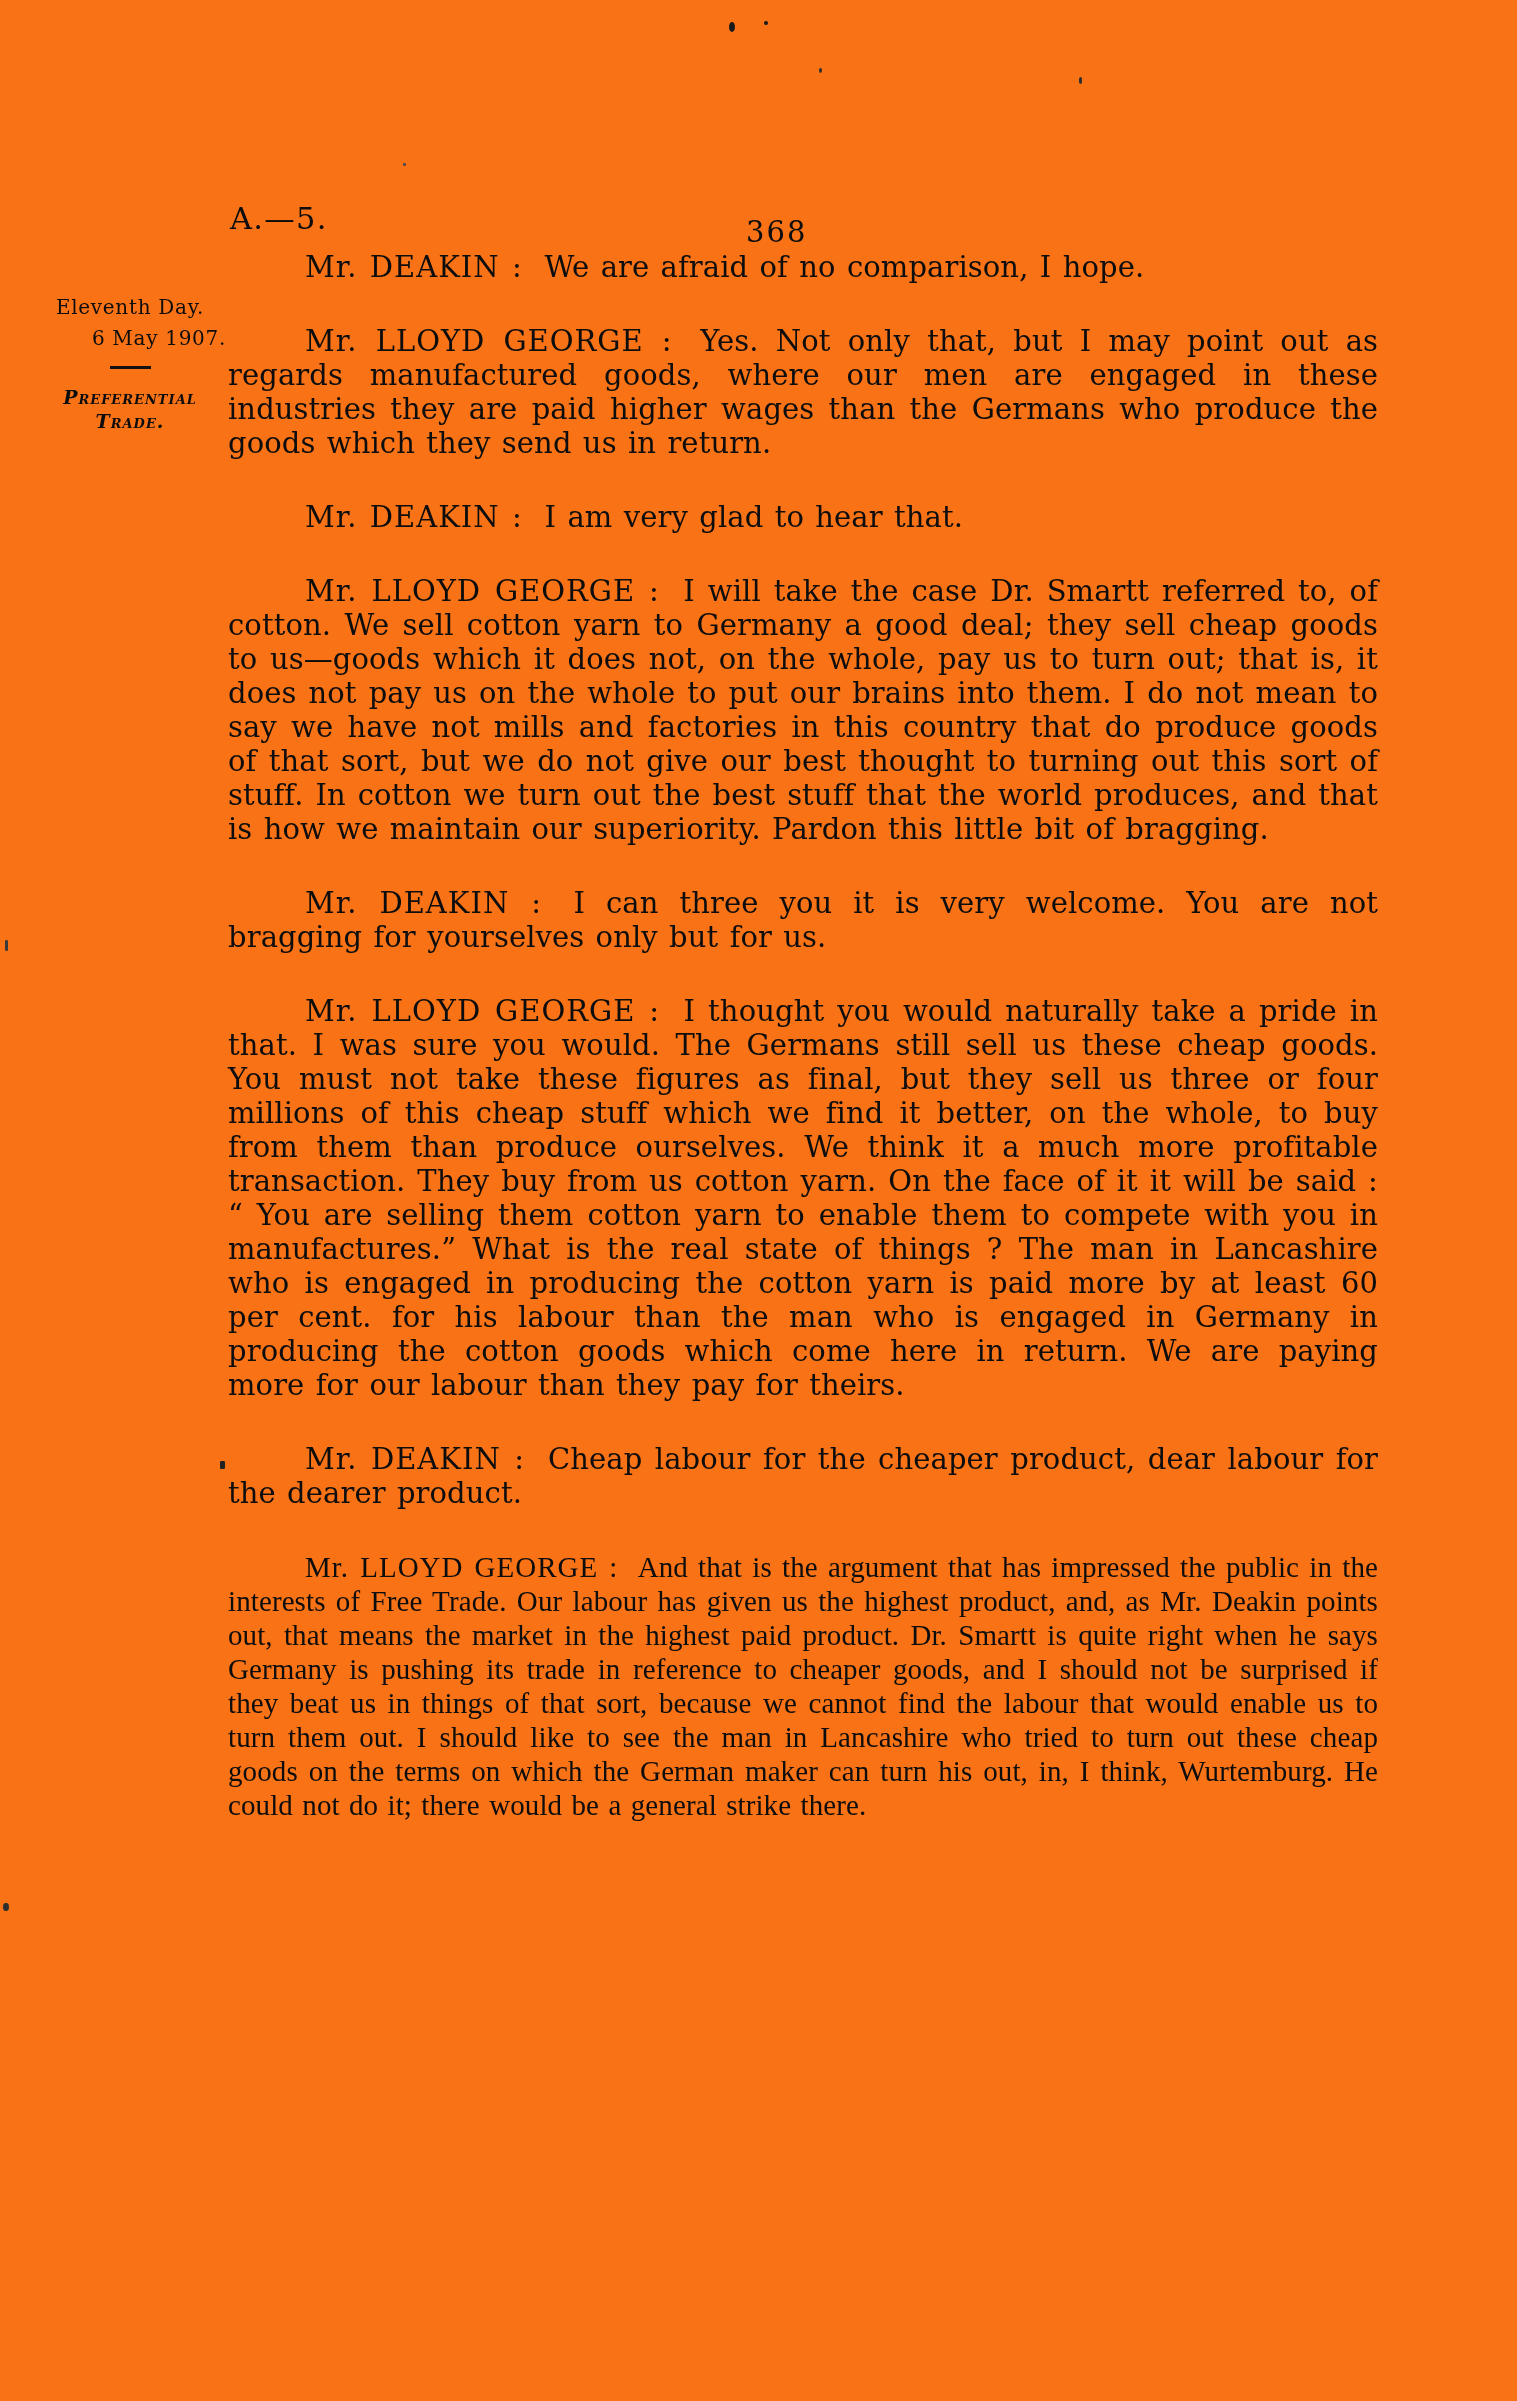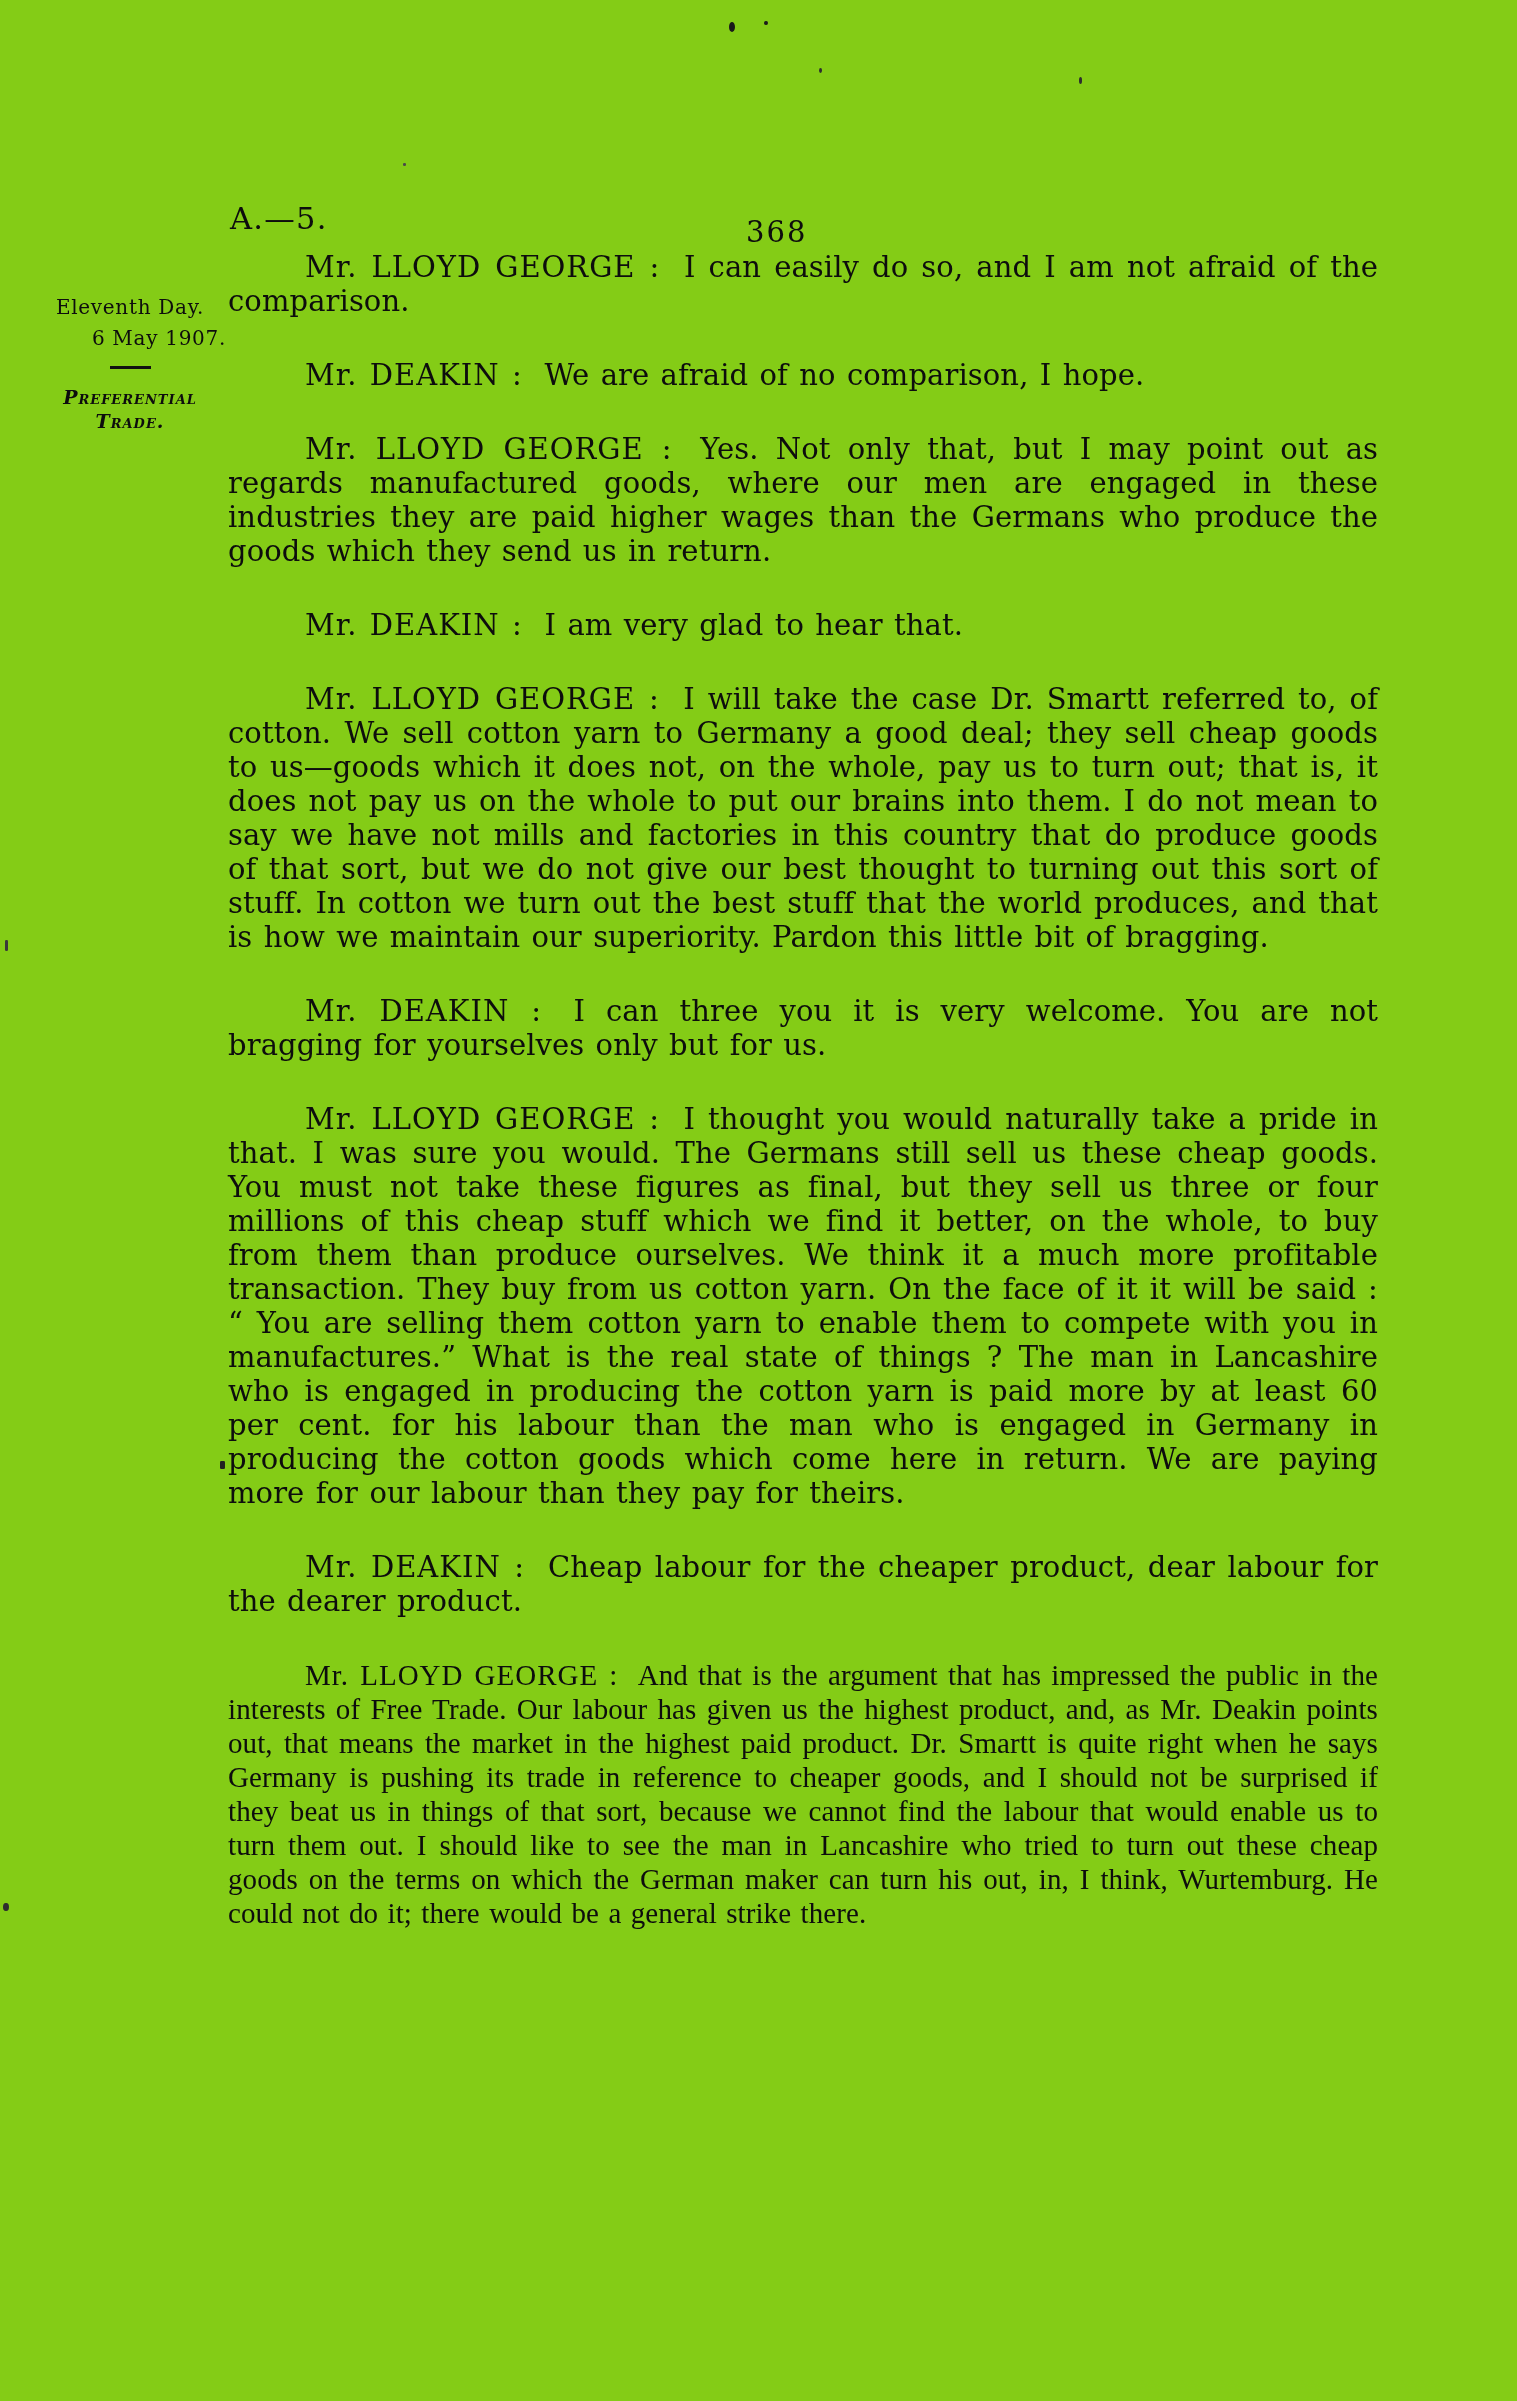--- a/index.html
+++ b/index.html
@@ -5,21 +5,21 @@
   html, body {
     margin: 0;
     padding: 0;
     background: #e8e8e4;
   }
   .page {
     position: relative;
     width: 1517px;
     height: 2401px;
     margin: 0 auto;
-    background: #84cc16;
+    background: #f97316;
     color: #0d0d0d;
     font-family: "DejaVu Serif", "Liberation Serif", serif;
     overflow: hidden;
   }
 
   
   .doc-ref {
     position: absolute;
     left: 230px;
     top: 201px;
@@ -128,21 +128,20 @@
     <div class="margin-day">Eleventh Day.</div>
     <div class="margin-date">6 May 1907.</div>
     <div class="margin-rule"></div>
     <div class="margin-subject">
       <span class="subject-line">Preferential</span>
       <span class="subject-line">Trade.</span>
     </div>
   </aside>
 
   <main class="transcript" id="transcript">
-    <p class="speech"><span class="speaker">Mr. LLOYD GEORGE :</span><span class="speech-text"> I can easily do so, and I am not afraid of the comparison.</span></p>
 
     <p class="speech"><span class="speaker">Mr. DEAKIN :</span><span class="speech-text"> We are afraid of no comparison, I hope.</span></p>
 
 
 
     <p class="speech"><span class="speaker">Mr. LLOYD GEORGE :</span><span class="speech-text"> Yes. Not only that, but I may point out as regards manufactured goods, where our men are engaged in these industries they are paid higher wages than the Germans who produce the goods which they send us in return.</span></p>
 
     <p class="speech"><span class="speaker">Mr. DEAKIN :</span><span class="speech-text"> I am very glad to hear that.</span></p>
 
     <p class="speech"><span class="speaker">Mr. LLOYD GEORGE :</span><span class="speech-text"> I will take the case Dr. Smartt referred to, of cotton. We sell cotton yarn to Germany a good deal; they sell cheap goods to us—goods which it does not, on the whole, pay us to turn out; that is, it does not pay us on the whole to put our brains into them. I do not mean to say we have not mills and factories in this country that do produce goods of that sort, but we do not give our best thought to turning out this sort of stuff. In cotton we turn out the best stuff that the world produces, and that is how we maintain our superiority. Pardon this little bit of bragging.</span></p>

